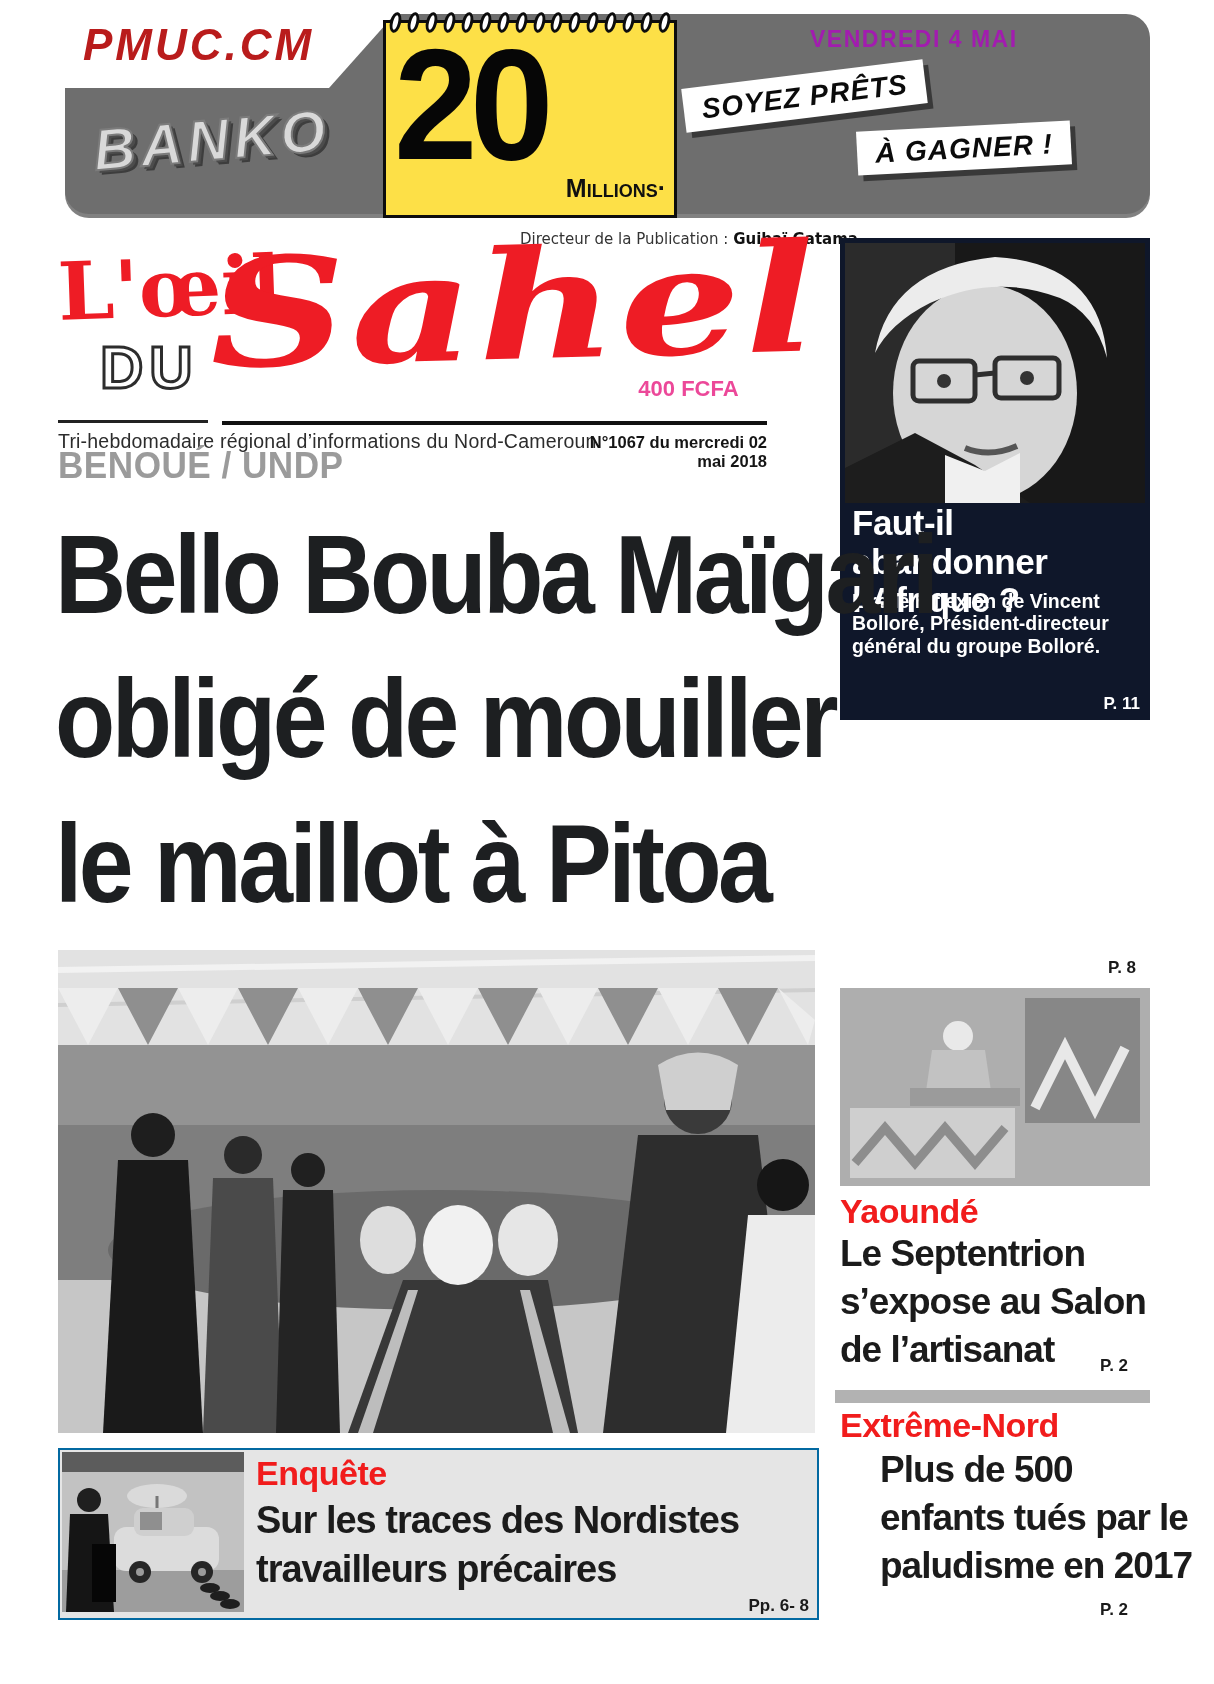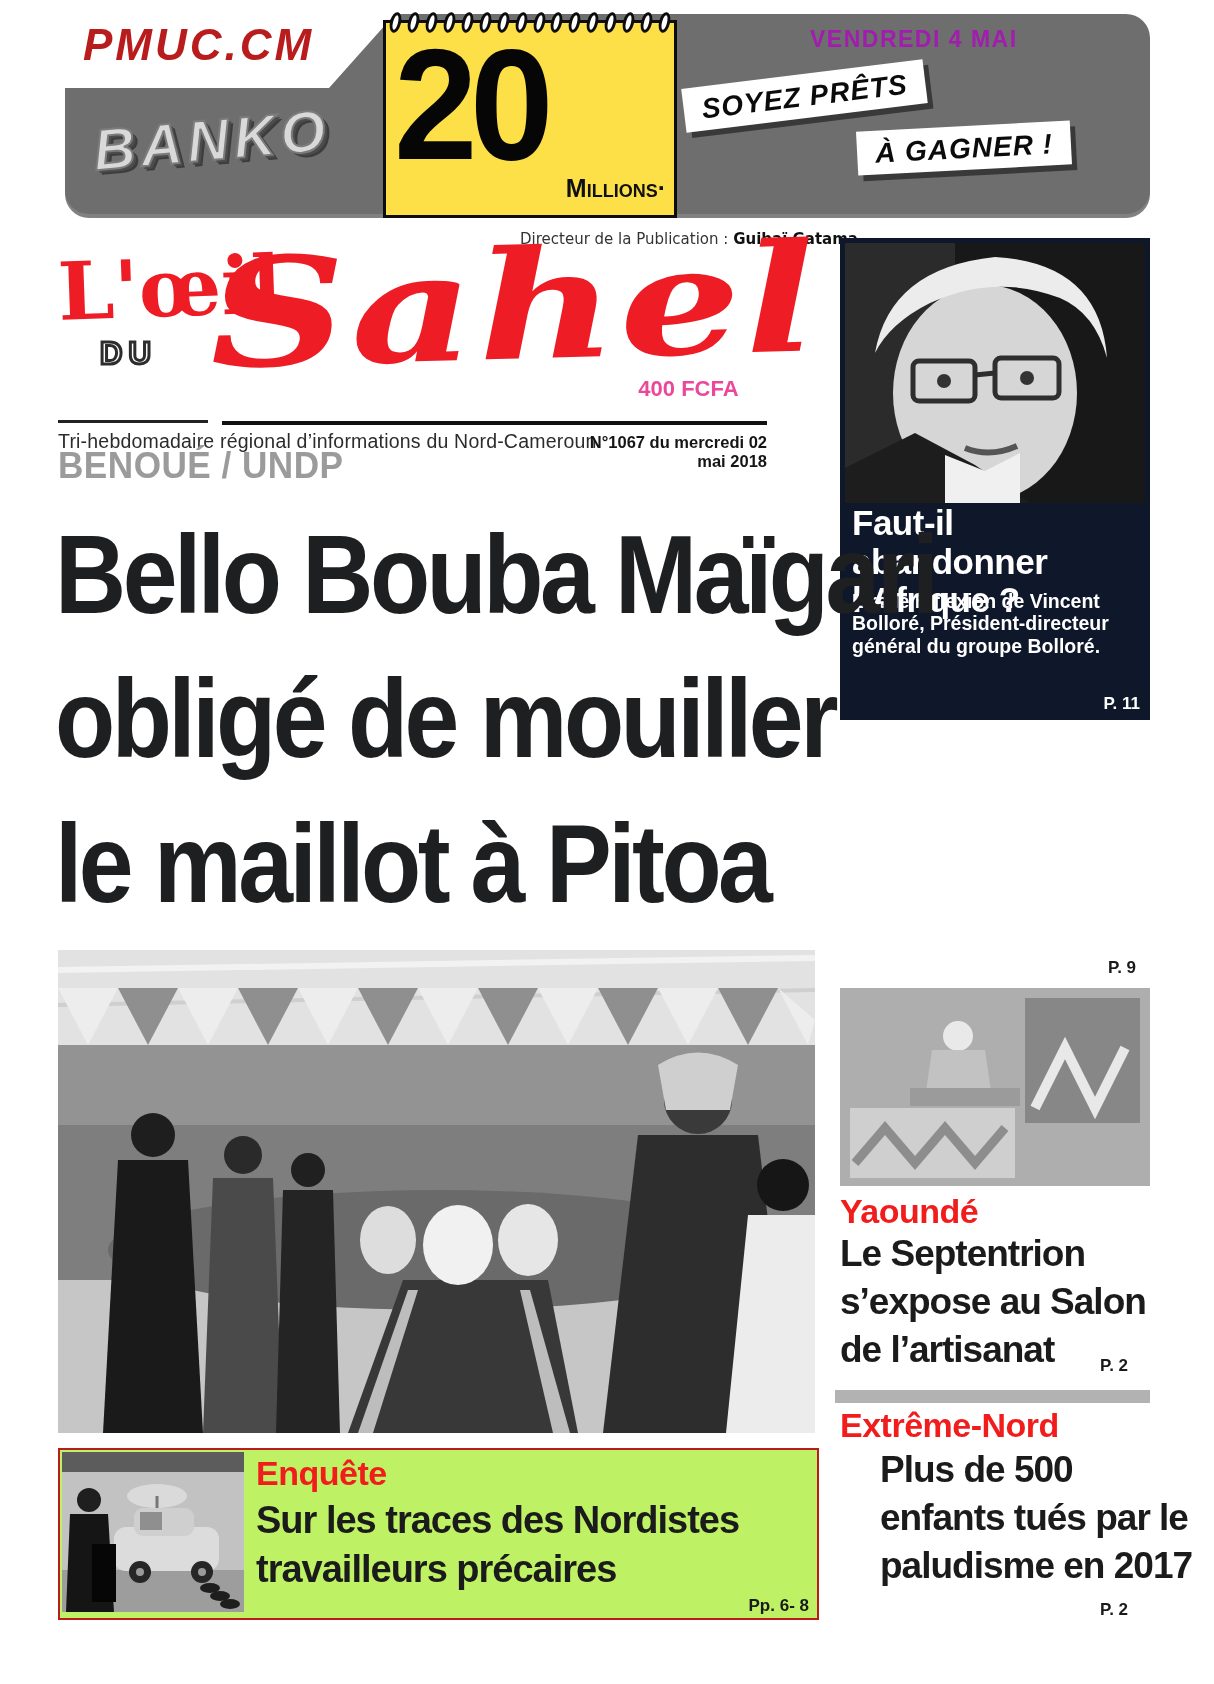--- a/index.html
+++ b/index.html
@@ -31,21 +31,21 @@
           letter-spacing:1px;padding:7px 18px 5px;box-shadow:5px 6px 0 rgba(15,15,15,.55);
           white-space:nowrap;}
   .slogan1{left:618px;top:60px;transform:rotate(-7deg);}
   .slogan2{left:792px;top:112px;transform:rotate(-3deg);}
 
   
   .director{left:520px;top:230px;font-size:15px;color:#333;font-family:"DejaVu Sans",sans-serif;}
   .director b{color:#111;}
   .logo-oeil{left:58px;top:248px;font-family:"DejaVu Serif",serif;font-weight:bold;
              font-size:80px;color:#ee1c25;transform:rotate(-2deg);line-height:1;}
-  .logo-du{left:100px;top:338px;font-size:31px;font-weight:bold;letter-spacing:6px;color:#fff;
+  .logo-du{left:100px;top:338px;font-size:60px;font-weight:bold;letter-spacing:6px;color:#fff;
            -webkit-text-stroke:3px #2d2d2d;line-height:1;}
   .logo-sahel{left:205px;top:232px;font-family:"DejaVu Serif",serif;font-weight:bold;
               font-style:italic;font-size:150px;color:#ee1c25;line-height:1.1;
               transform:scaleX(1.28) rotate(-2deg);transform-origin:left top;letter-spacing:2px;}
   .price{left:610px;top:376px;width:157px;text-align:center;font-size:22px;font-weight:700;color:#ec4899;}
   .rule1{left:58px;top:420px;width:150px;height:3px;background:#222;}
   .rule2{left:222px;top:421px;width:545px;height:4px;background:#111;}
   .tagline{left:58px;top:430px;font-size:19.5px;color:#2c2c2c;letter-spacing:.2px;}
   .issue{left:560px;top:433px;width:207px;text-align:right;font-size:16.5px;font-weight:800;color:#151515;}
 
@@ -78,21 +78,21 @@
   .story-head span{display:block;white-space:nowrap;}
   .yaounde-kicker{left:840px;top:1192px;}
   .yaounde-head{left:840px;top:1230px;}
   .pref-yaounde{left:1100px;top:1356px;}
   .divider{left:835px;top:1390px;width:315px;height:13px;background:#b2b2b2;}
   .extnord-kicker{left:840px;top:1406px;}
   .extnord-head{left:840px;top:1446px;margin-left:40px;}
   .pref-extnord{left:1100px;top:1600px;}
 
   
-  .enquete-box{left:58px;top:1448px;width:757px;height:168px;border:2px solid #b91c1c;background:#bef264;}
+  .enquete-box{left:58px;top:1448px;width:757px;height:168px;border:2px solid #0369a1;background:#e5e5e5;}
   .enquete-photo{left:2px;top:2px;width:182px;height:160px;}
   .enquete-kicker{left:196px;top:4px;}
   .enquete-head{left:196px;top:46px;font-size:38px;}
   .pref-enquete{right:8px;bottom:2px;position:absolute;}
 </style>
 </head>
 <body>
 
 <div class="page">
 
@@ -166,21 +166,21 @@
     <div class="abs redbox-body">Lire le réflexion de Vincent Bolloré, Président-directeur général du groupe Bolloré.</div>
     <div class="abs redbox-pref">P. 11</div>
   </div>
 
   <div class="abs kicker-gray">BENOUÉ / UNDP</div>
   <div class="abs headline">
     <span>Bello Bouba Maïgari</span>
     <span>obligé de mouiller</span>
     <span>le maillot à Pitoa</span>
   </div>
-  <div class="abs pref pref-lead">P. 9</div>
+  <div class="abs pref pref-lead">P. 8</div>
 
   <div class="abs photo lead-photo">
     <svg width="757" height="483" viewBox="0 0 757 483">
       <rect width="757" height="483" fill="#c6c6c6"></rect>
       <rect width="757" height="95" fill="#e2e2e2"></rect>
       <line x1="0" y1="20" x2="757" y2="8" stroke="#f2f2f2" stroke-width="6"></line>
       <line x1="0" y1="55" x2="757" y2="40" stroke="#cfcfcf" stroke-width="4"></line>
       <path d="M0 38 L30 95 L60 38 Z M120 38 L150 95 L180 38 Z M240 38 L270 95 L300 38 Z M360 38 L390 95 L420 38 Z M480 38 L510 95 L540 38 Z M600 38 L630 95 L660 38 Z M720 38 L750 95 L757 70 Z" fill="#ededed"></path>
       <path d="M60 38 L90 95 L120 38 Z M180 38 L210 95 L240 38 Z M300 38 L330 95 L360 38 Z M420 38 L450 95 L480 38 Z M540 38 L570 95 L600 38 Z M660 38 L690 95 L720 38 Z" fill="#8f8f8f"></path>
       <rect y="95" width="757" height="235" fill="#7e7e7e"></rect>

